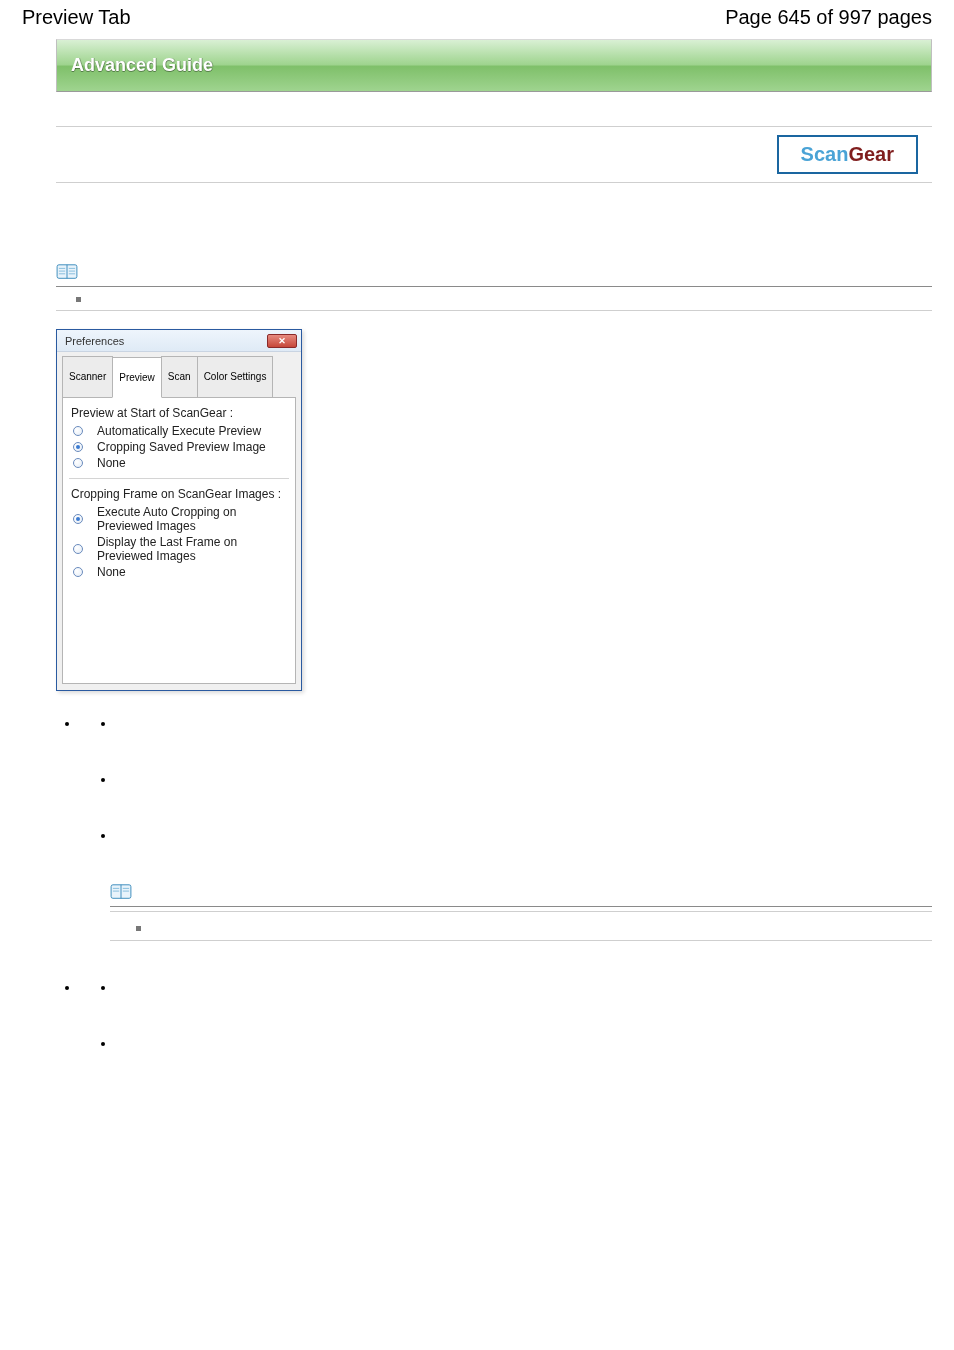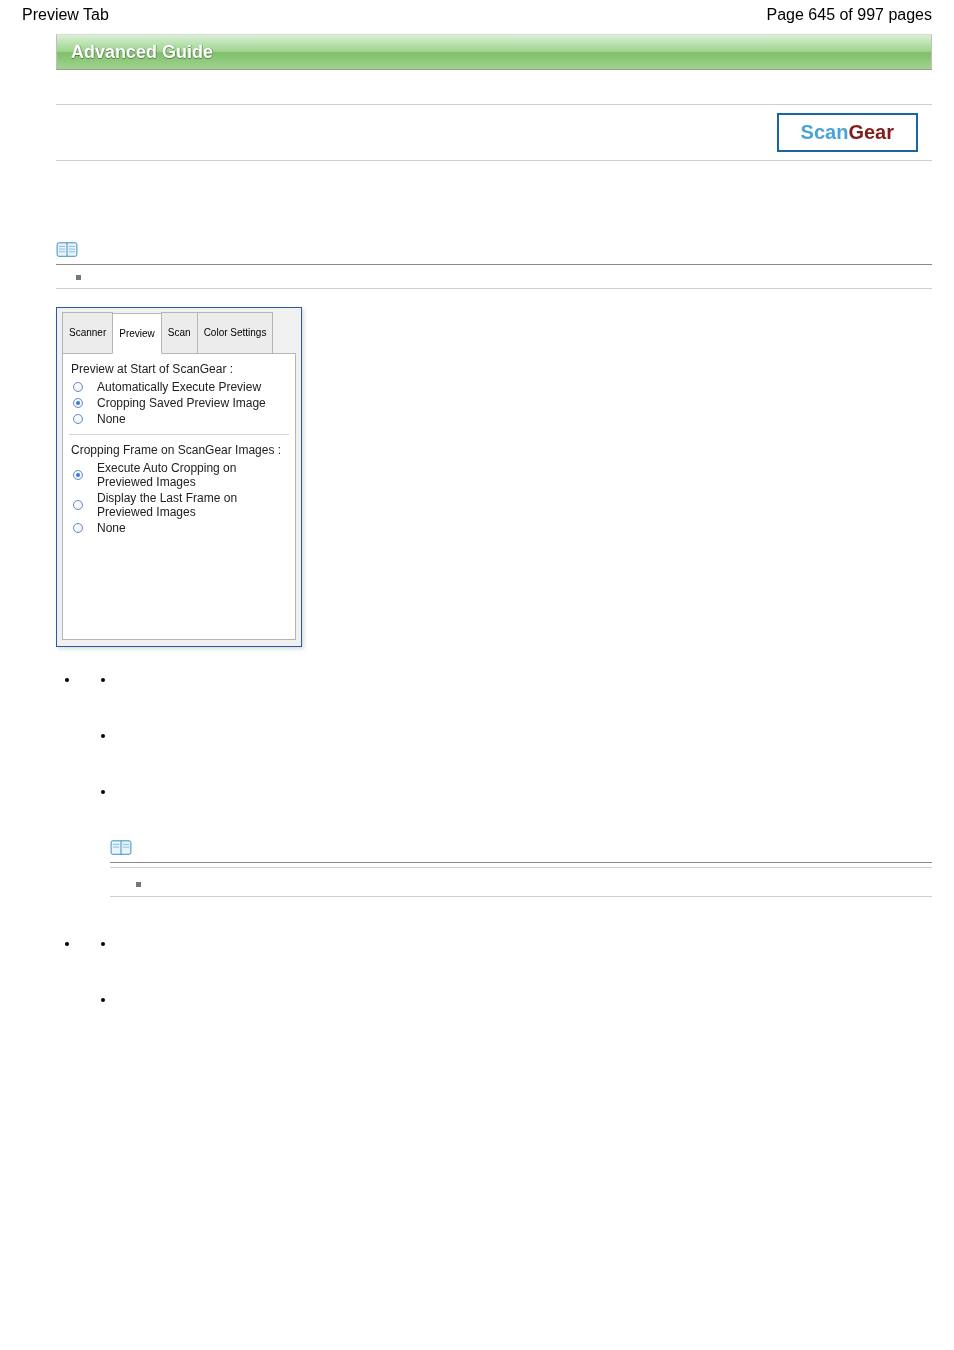--- a/index.html
+++ b/index.html
@@ -8,27 +8,27 @@
     width: 954px;
     font-family: Arial, Helvetica, sans-serif;
     font-size: 14px;
     color: #000;
     background: #fff;
   }
   .page-head {
     display: flex;
     justify-content: space-between;
     padding: 6px 22px 4px 22px;
-    font-size: 16px;
+    font-size: 20px;
   }
   .main-col {
     margin: 6px 22px 0 56px;
   }
   .adv-banner {
-    height: 36px;
+    height: 53px;
     position: relative;
     background: linear-gradient(to bottom, #d9f0d4 0%, #9fd48f 48%, #7fc06a 52%, #9fd48f 100%);
     border: 1px solid #bfbfbf;
     border-top-color: #d9d9d9;
     border-bottom-color: #9a9a9a;
     padding-left: 14px;
     display: flex;
     align-items: center;
   }
   .adv-banner span {
@@ -200,20 +200,24 @@
         <line x1="14" y1="6" x2="21" y2="6" stroke="#7fb9da"></line>
         <line x1="14" y1="9" x2="21" y2="9" stroke="#7fb9da"></line>
         <line x1="14" y1="12" x2="21" y2="12" stroke="#7fb9da"></line>
       </svg>
     </span>
   </div>
   <div class="book-sub"><span class="bullet-sq"></span></div>
 
   <div class="dlg-wrap">
     <div class="dlg">
+      <div class="dlg-title">
+        <span>Preferences</span>
+        <span class="dlg-close">✕</span>
+      </div>
       <div class="dlg-body">
         <div class="tabs">
           <div class="tab">Scanner</div>
           <div class="tab active">Preview</div>
           <div class="tab">Scan</div>
           <div class="tab">Color Settings</div>
         </div>
         <div class="tab-panel">
           <div class="grp-title">Preview at Start of ScanGear :</div>
           <div class="opt">

